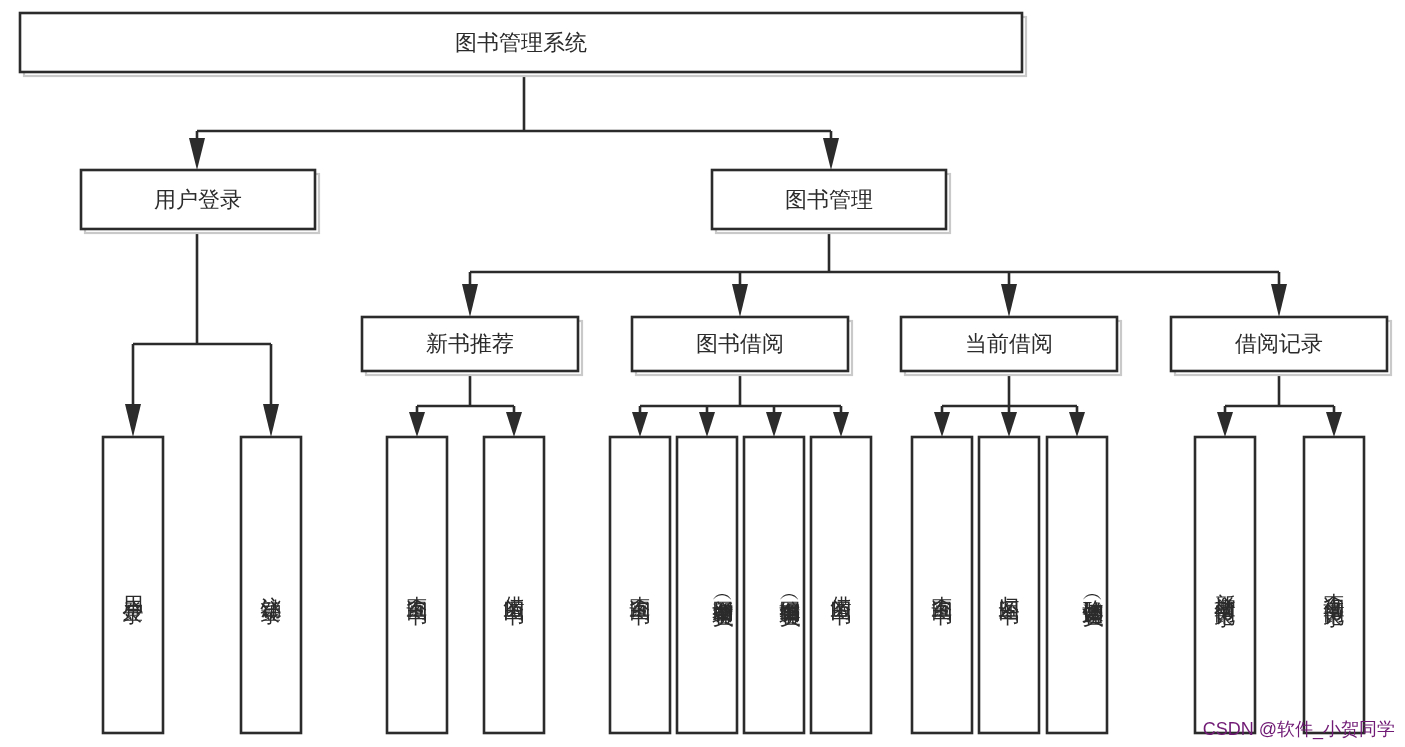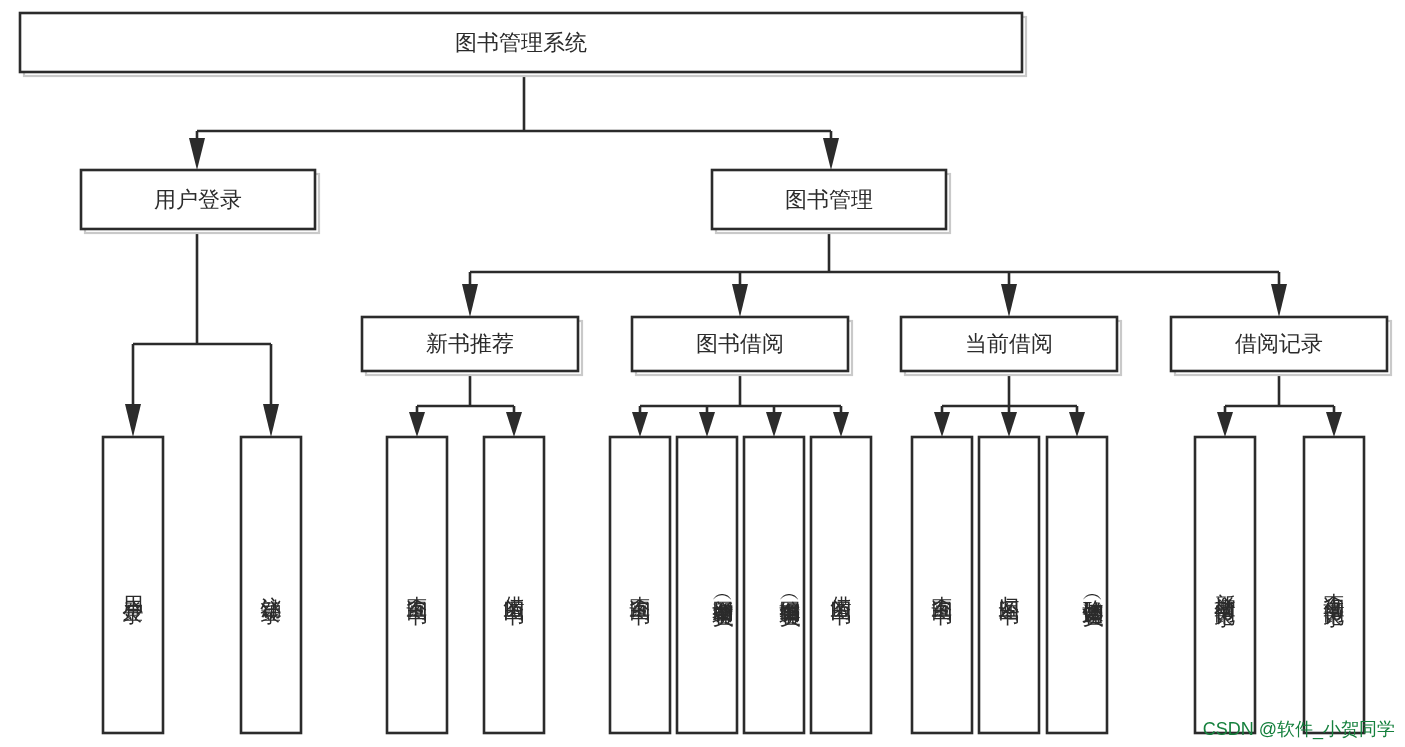--- a/index.html
+++ b/index.html
@@ -54,21 +54,21 @@
     text-anchor: middle;
     dominant-baseline: middle;
     white-space: pre;
   }
   .watermark {
     position: absolute;
     right: 10px;
     bottom: 6px;
     font-family: "Liberation Sans", "DejaVu Sans", sans-serif;
     font-size: 18px;
-    color: #15803d;
+    color: #701a75;
     white-space: nowrap;
     user-select: none;
   }
 </style>
 </head>
 <body>
 
 <div id="diagram-root">
 
   <svg class="flow" viewBox="0 0 1405 747" xmlns="http://www.w3.org/2000/svg">

